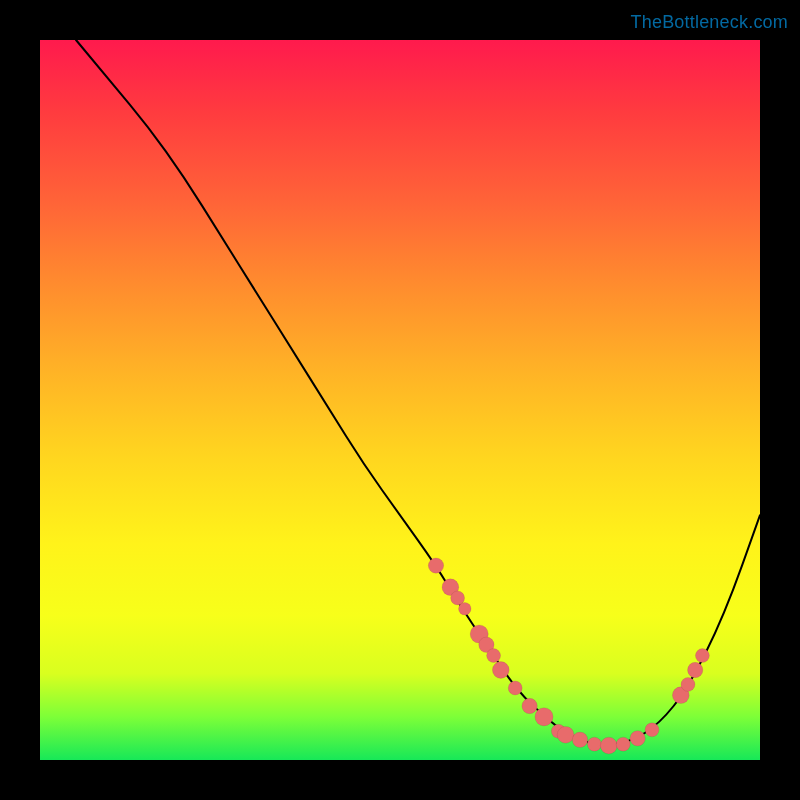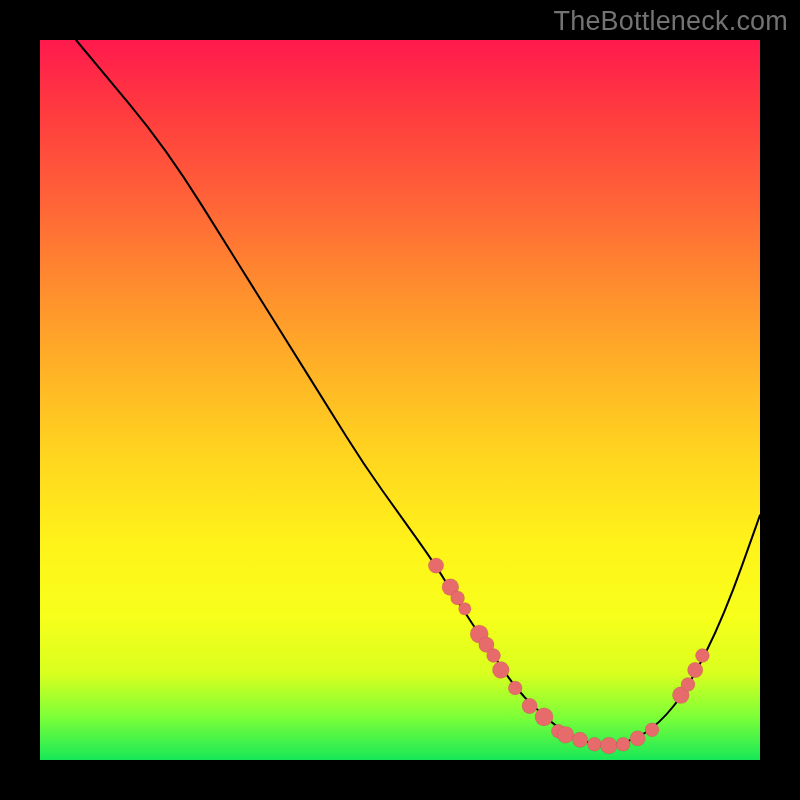--- a/index.html
+++ b/index.html
@@ -25,24 +25,24 @@
       #ffb326 46%,
       #ffd61f 58%,
       #fff31a 70%,
       #f7ff1a 80%,
       #d9ff1f 88%,
       #7dff38 94%,
       #17e858 100%);
   }
   .watermark {
     position: absolute;
-    top: 6px;
+    top: 12px;
     right: 12px;
-    color: #737373;
-    font-size: 27px;
+    color: #0369a1;
+    font-size: 18px;
     letter-spacing: 0.2px;
     user-select: none;
   }
   svg.plot {
     position: absolute;
     left: 0;
     top: 0;
     width: 720px;
     height: 720px;
     overflow: visible;

